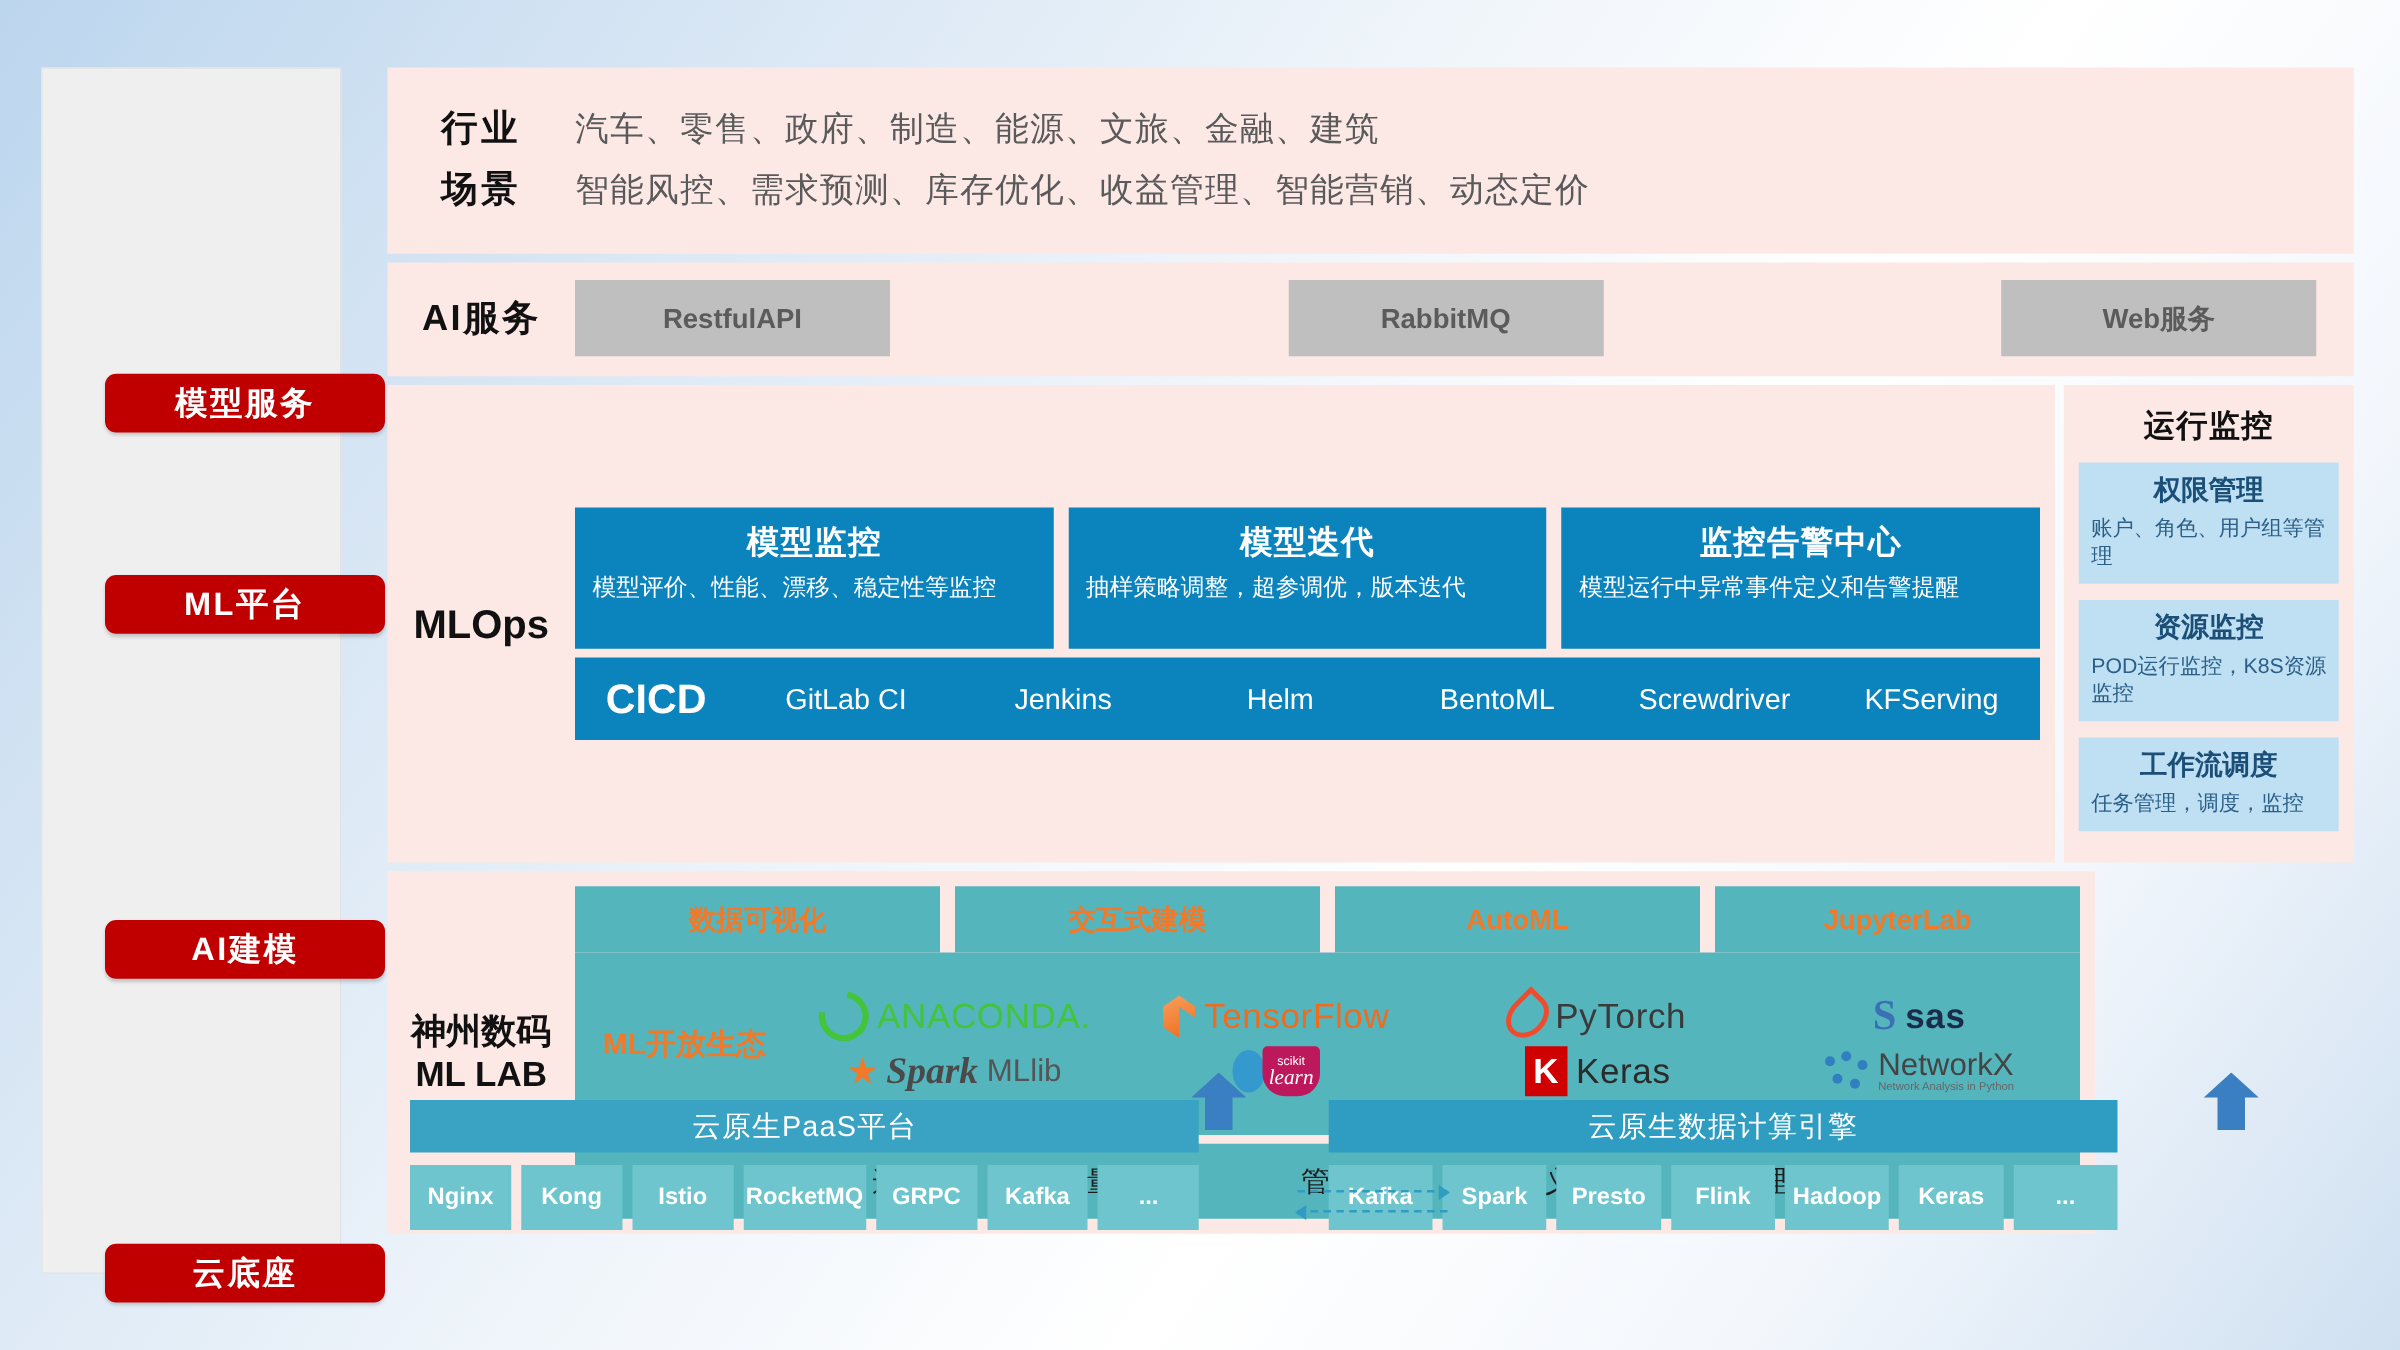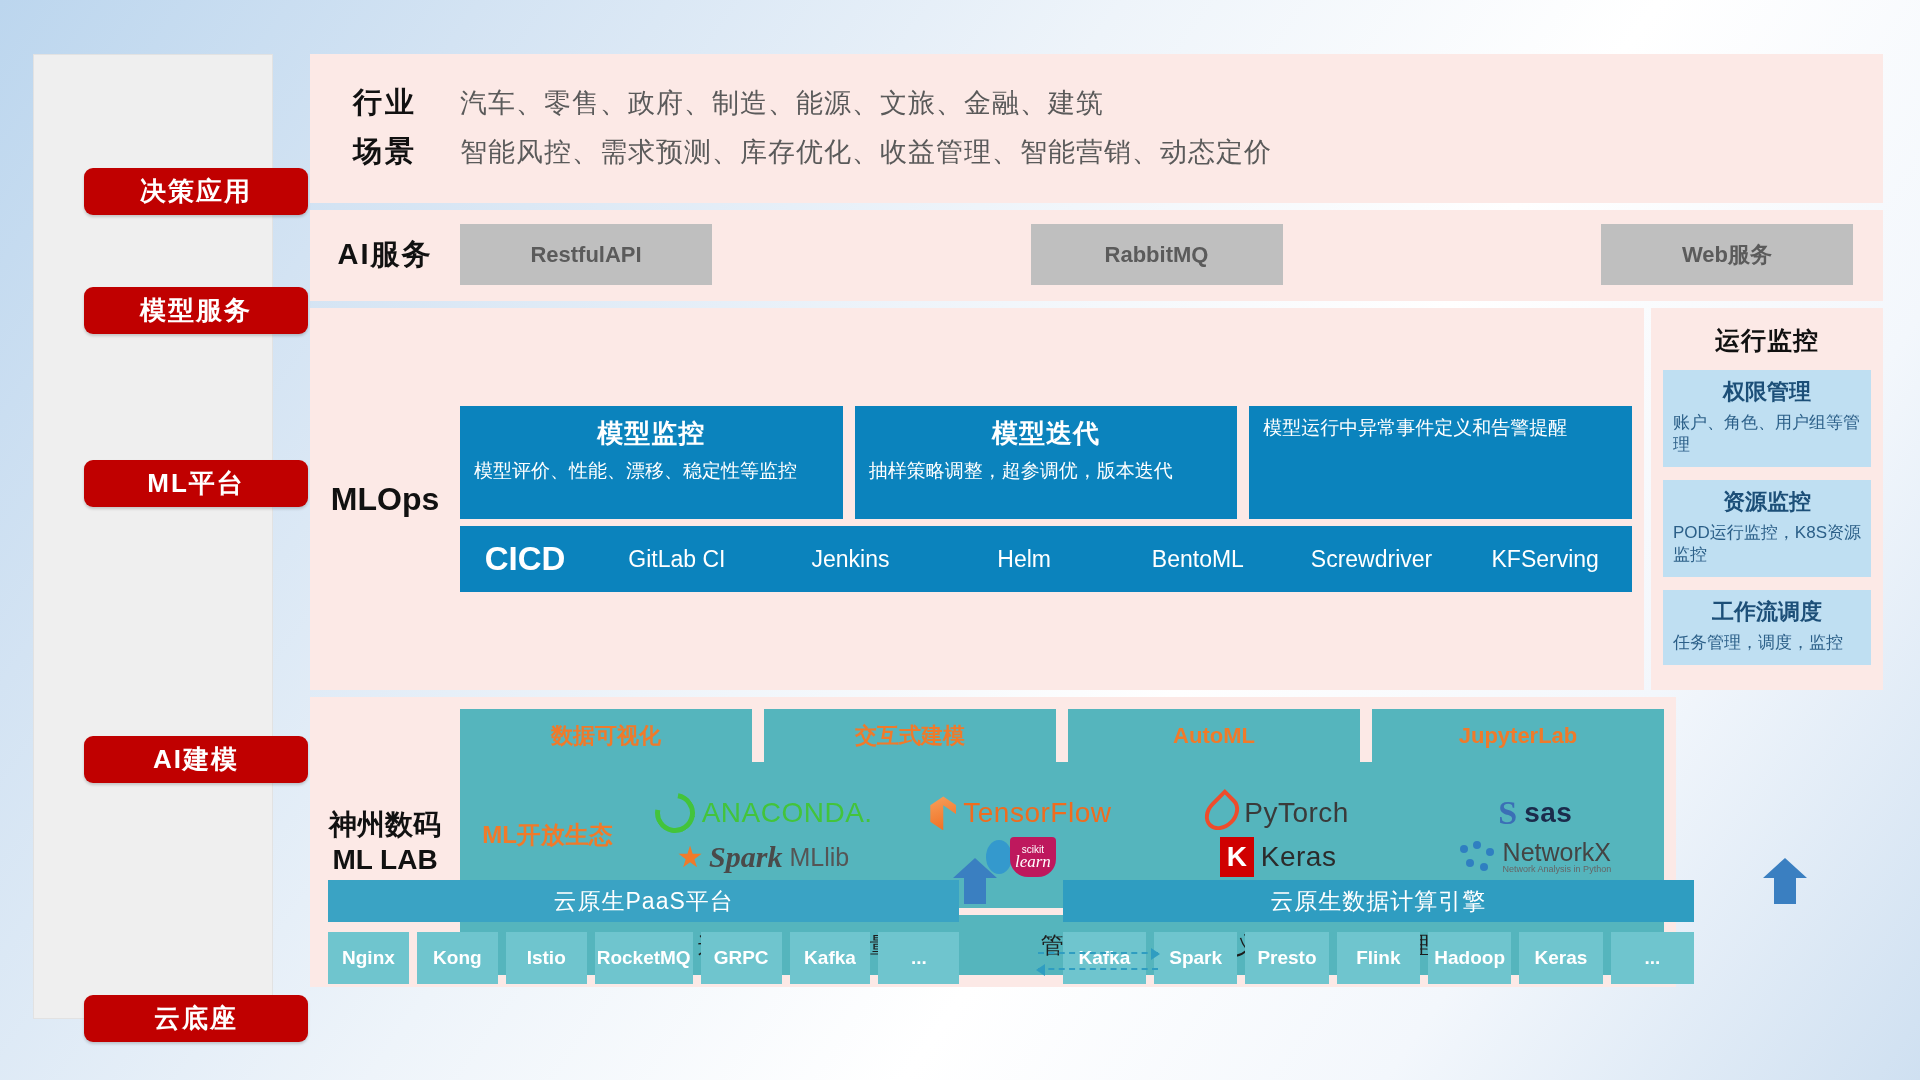--- a/index.html
+++ b/index.html
@@ -16,21 +16,21 @@
     position:absolute;left:33px;top:54px;width:240px;height:965px;
     background:#efefef;border:1px solid #e2e2e2;box-sizing:border-box;
   }
   .pill{
     position:absolute;left:50px;width:224px;height:47px;border-radius:9px;
     background:#c00000;color:#fff;display:flex;align-items:center;justify-content:center;
     font-size:26px;font-weight:bold;letter-spacing:2px;
     box-shadow:0 2px 3px rgba(0,0,0,.18);
   }
   .pill.p1{top:113px;}
-  .pill.p2{top:232px;}
+  .pill.p2{top:244px;}
   .pill.p3{top:405px;}
   .pill.p4{top:681px;}
   .pill.p5{top:940px;}
 
   
   .main{position:absolute;left:310px;top:54px;width:1573px;}
 
   .band{background:#fce9e6;box-sizing:border-box;}
   .band + .band{margin-top:7px;}
 
@@ -129,23 +129,20 @@
   .nx-dots i{position:absolute;width:8px;height:8px;border-radius:50%;background:#2f7fc1;}
   .spark-word{font-family:"Liberation Serif",serif;font-style:italic;font-weight:bold;font-size:30px;color:#4a4a4a;}
   .star{width:24px;height:24px;background:#f07a2a;clip-path:polygon(50% 0,61% 35%,98% 35%,68% 57%,79% 91%,50% 70%,21% 91%,32% 57%,2% 35%,39% 35%);}
 </style>
 </head>
 <body>
 
 <div class="stage">
 
   <div class="left-rail">
-    <div class="pill p1">
-        <span>决策应用</span>
-      </div>
     <div class="pill p2">
         <span>模型服务</span>
       </div>
     <div class="pill p3">
         <span>ML平台</span>
       </div>
     <div class="pill p4">
         <span>AI建模</span>
       </div>
     <div class="pill p5">
@@ -182,20 +179,21 @@
           <div class="mlops-top">
             <div class="mlops-card">
               <h4>模型监控</h4>
               <p>模型评价、性能、漂移、稳定性等监控</p>
             </div>
             <div class="mlops-card">
               <h4>模型迭代</h4>
               <p>抽样策略调整，超参调优，版本迭代</p>
             </div>
             <div class="mlops-card">
+              <h4>监控告警中心</h4>
               <p>模型运行中异常事件定义和告警提醒</p>
             </div>
           </div>
           <div class="cicd">
             <div class="cicd-title">CICD</div>
             <div class="cicd-list">
               <span>GitLab CI</span>
               <span>Jenkins</span>
               <span>Helm</span>
               <span>BentoML</span>

